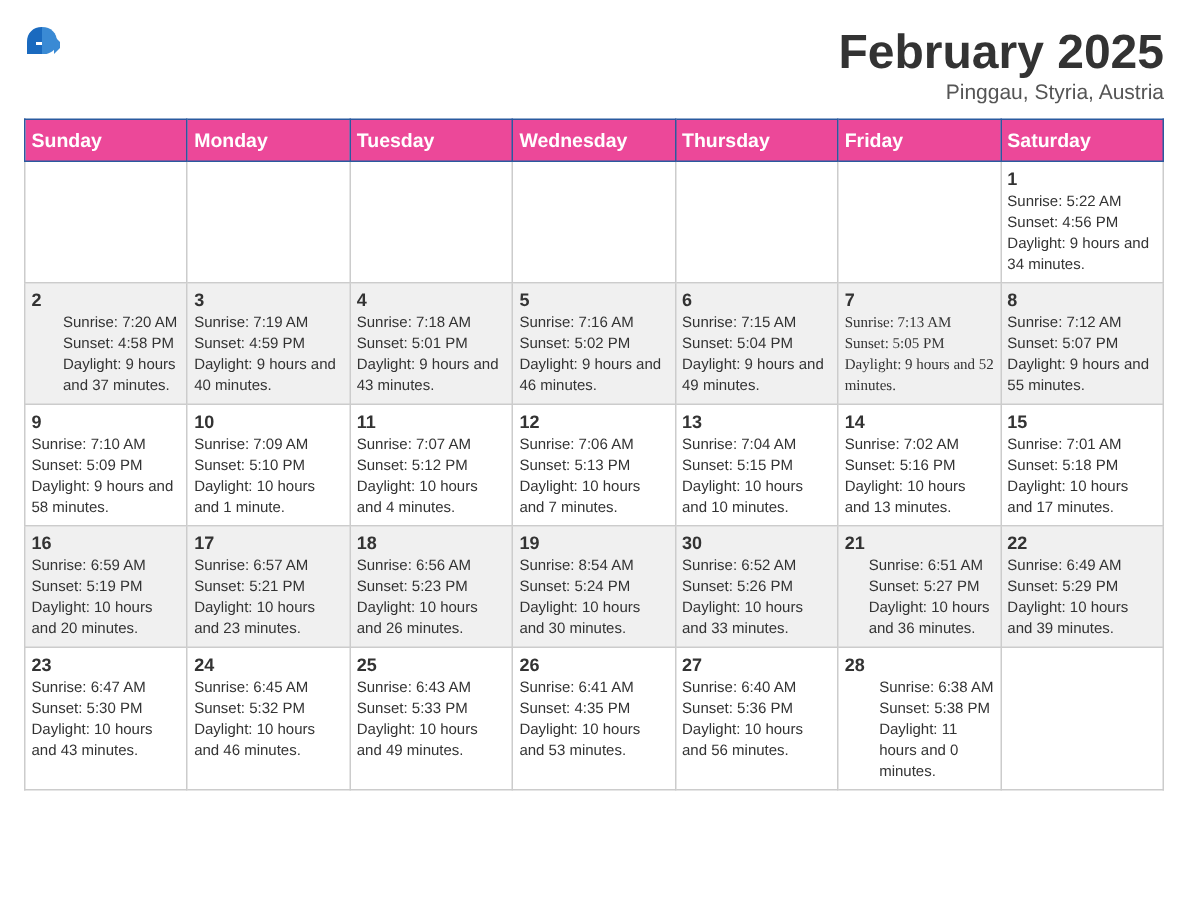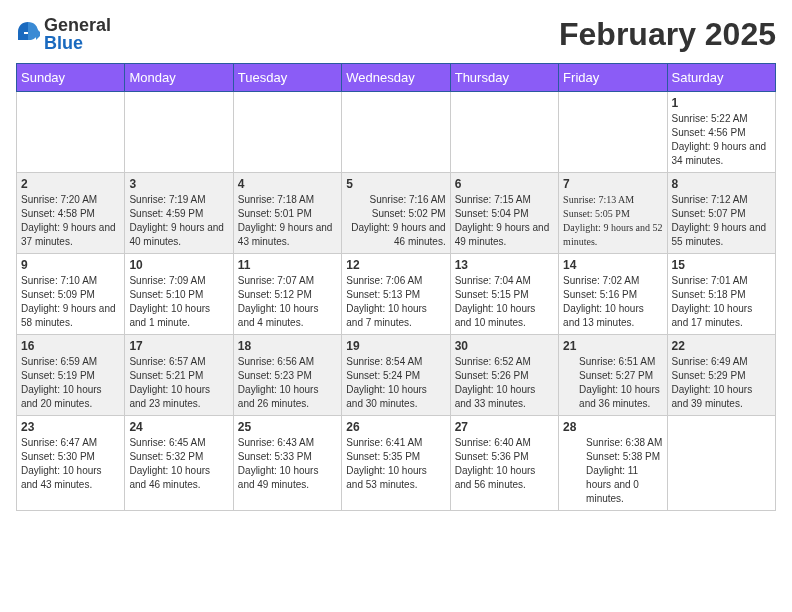--- a/index.html
+++ b/index.html
@@ -46,24 +46,24 @@
     .location {
       font-size: 14px;
       color: #555;
     }
     .calendar {
       width: 100%;
       border-collapse: collapse;
       border: 1px solid #ccc;
     }
     .calendar th {
-      background-color: #8b5cf6;
+      background-color: #ec4899;
       color: #fff;
       font-size: 13px;
-      font-weight: normal;
+      font-weight: bold;
       padding: 6px 4px;
       text-align: left;
       border: 1px solid #2a5a9f;
     }
     .calendar td {
       vertical-align: top;
       padding: 4px 4px;
       border: 1px solid #ccc;
       font-size: 10.5px;
       color: #333;
@@ -89,27 +89,24 @@
 </head>
 <body>
 
 <div class="header">
   <div class="logo">
     <svg class="logo-icon" viewBox="0 0 24 28" xmlns="http://www.w3.org/2000/svg">
       <path d="M12 2 C6 2 2 6 2 12 L2 20 L12 20 L12 14 L8 14 L8 12 L12 12 L12 2Z" fill="#1a6abf"></path>
       <path d="M12 2 C18 2 22 6 22 12 C22 16 19 19 15 20 L12 20 L12 2Z" fill="#3a8ad4"></path>
       <polygon points="20,8 26,14 20,20" fill="#3a8ad4"></polygon>
     </svg>
-    <div class="logo-text">
-      <span class="logo-general">General</span>
-      <span class="logo-blue">Blue</span>
-    </div>
   </div>
   <div class="title-block">
     <div class="month-title">February 2025</div>
+    <div class="location">Pinggau, Styria, Austria</div>
   </div>
 </div>
 
 <table class="calendar">
   <thead>
     <tr>
         <th>Sunday</th>
         <th>Monday</th>
         <th>Tuesday</th>
         <th>Wednesday</th>
@@ -129,39 +126,39 @@
         <td>
           <span class="day-num">1</span>
           <div class="day-info" style="white-space: pre-line;">Sunrise: 5:22 AM
 Sunset: 4:56 PM
 Daylight: 9 hours and 34 minutes.</div>
         </td>
       </tr>
       <tr class="row-shaded">
         <td>
           <span class="day-num">2</span>
-          <div class="day-info" style="white-space: pre-line;">Sunrise: 7:20 AM
+          <div class="day-info" style="white-space: pre-line; margin-left: 21px;">Sunrise: 7:20 AM
 Sunset: 4:58 PM
 Daylight: 9 hours and 37 minutes.</div>
         </td>
         <td>
           <span class="day-num">3</span>
           <div class="day-info" style="white-space: pre-line;">Sunrise: 7:19 AM
 Sunset: 4:59 PM
 Daylight: 9 hours and 40 minutes.</div>
         </td>
         <td>
           <span class="day-num">4</span>
           <div class="day-info" style="white-space: pre-line;">Sunrise: 7:18 AM
 Sunset: 5:01 PM
 Daylight: 9 hours and 43 minutes.</div>
         </td>
         <td>
           <span class="day-num">5</span>
-          <div class="day-info" style="white-space: pre-line; text-align: right;">Sunrise: 7:16 AM
+          <div class="day-info" style="white-space: pre-line;">Sunrise: 7:16 AM
 Sunset: 5:02 PM
 Daylight: 9 hours and 46 minutes.</div>
         </td>
         <td>
           <span class="day-num">6</span>
           <div class="day-info" style="white-space: pre-line;">Sunrise: 7:15 AM
 Sunset: 5:04 PM
 Daylight: 9 hours and 49 minutes.</div>
         </td>
         <td>
@@ -280,21 +277,21 @@
         </td>
         <td>
           <span class="day-num">25</span>
           <div class="day-info" style="white-space: pre-line;">Sunrise: 6:43 AM
 Sunset: 5:33 PM
 Daylight: 10 hours and 49 minutes.</div>
         </td>
         <td>
           <span class="day-num">26</span>
           <div class="day-info" style="white-space: pre-line;">Sunrise: 6:41 AM
-Sunset: 5:35 PM
+Sunset: 4:35 PM
 Daylight: 10 hours and 53 minutes.</div>
         </td>
         <td>
           <span class="day-num">27</span>
           <div class="day-info" style="white-space: pre-line;">Sunrise: 6:40 AM
 Sunset: 5:36 PM
 Daylight: 10 hours and 56 minutes.</div>
         </td>
         <td>
           <span class="day-num">28</span>

